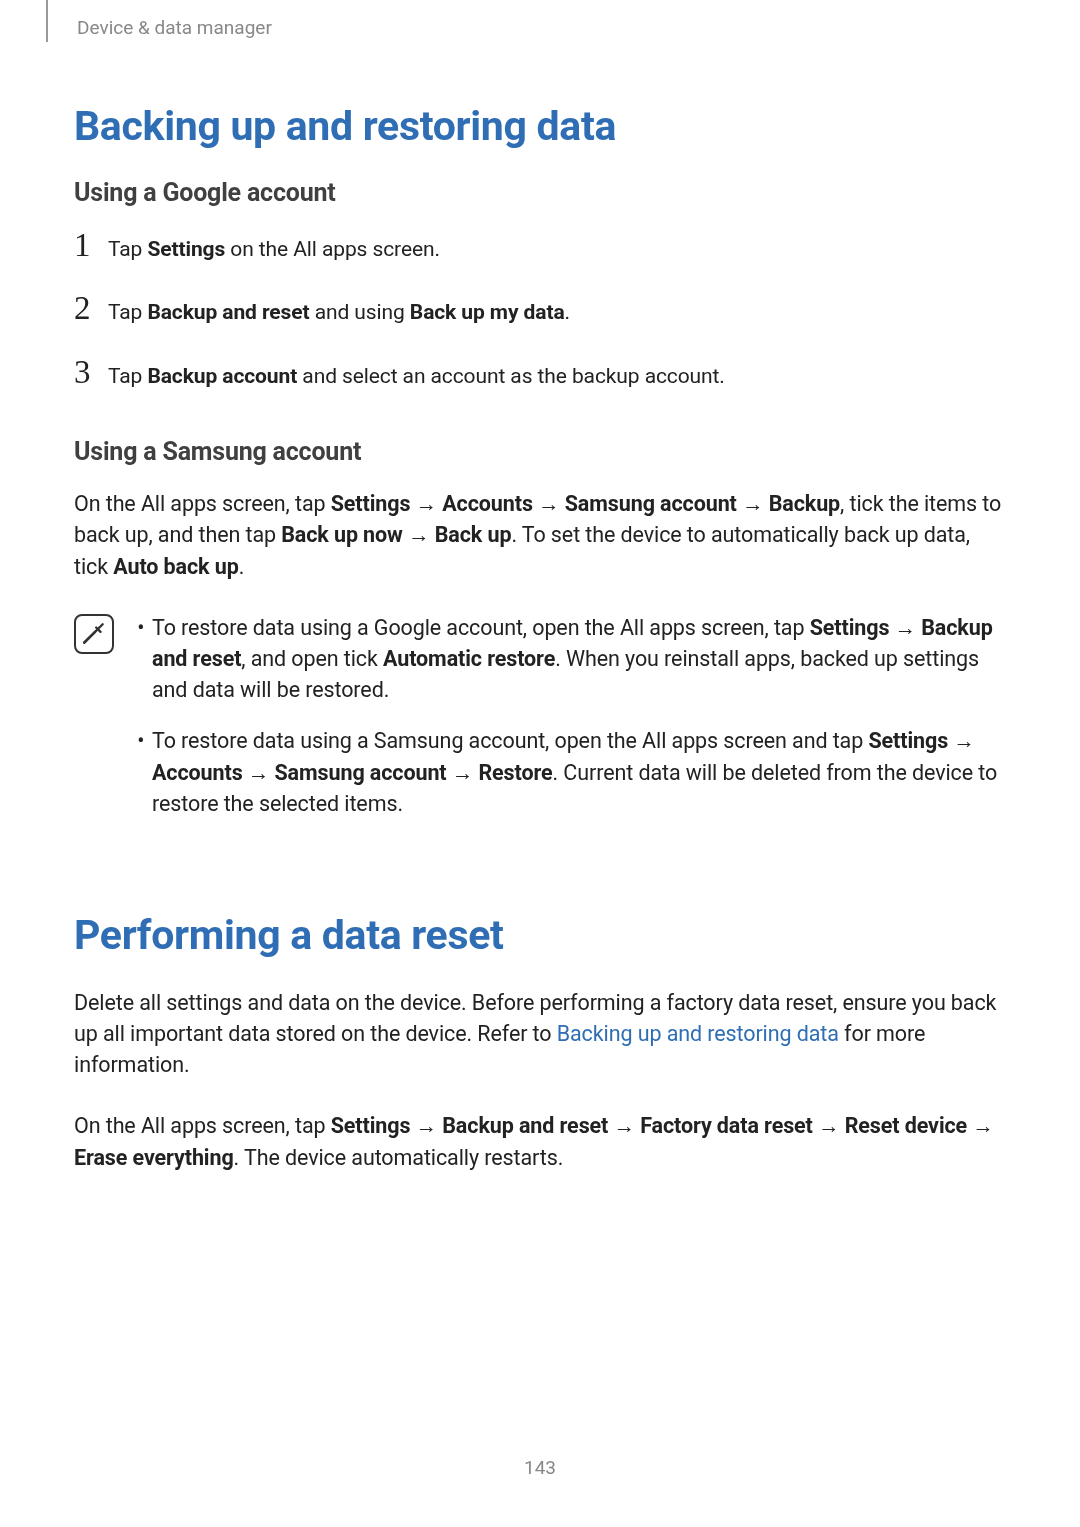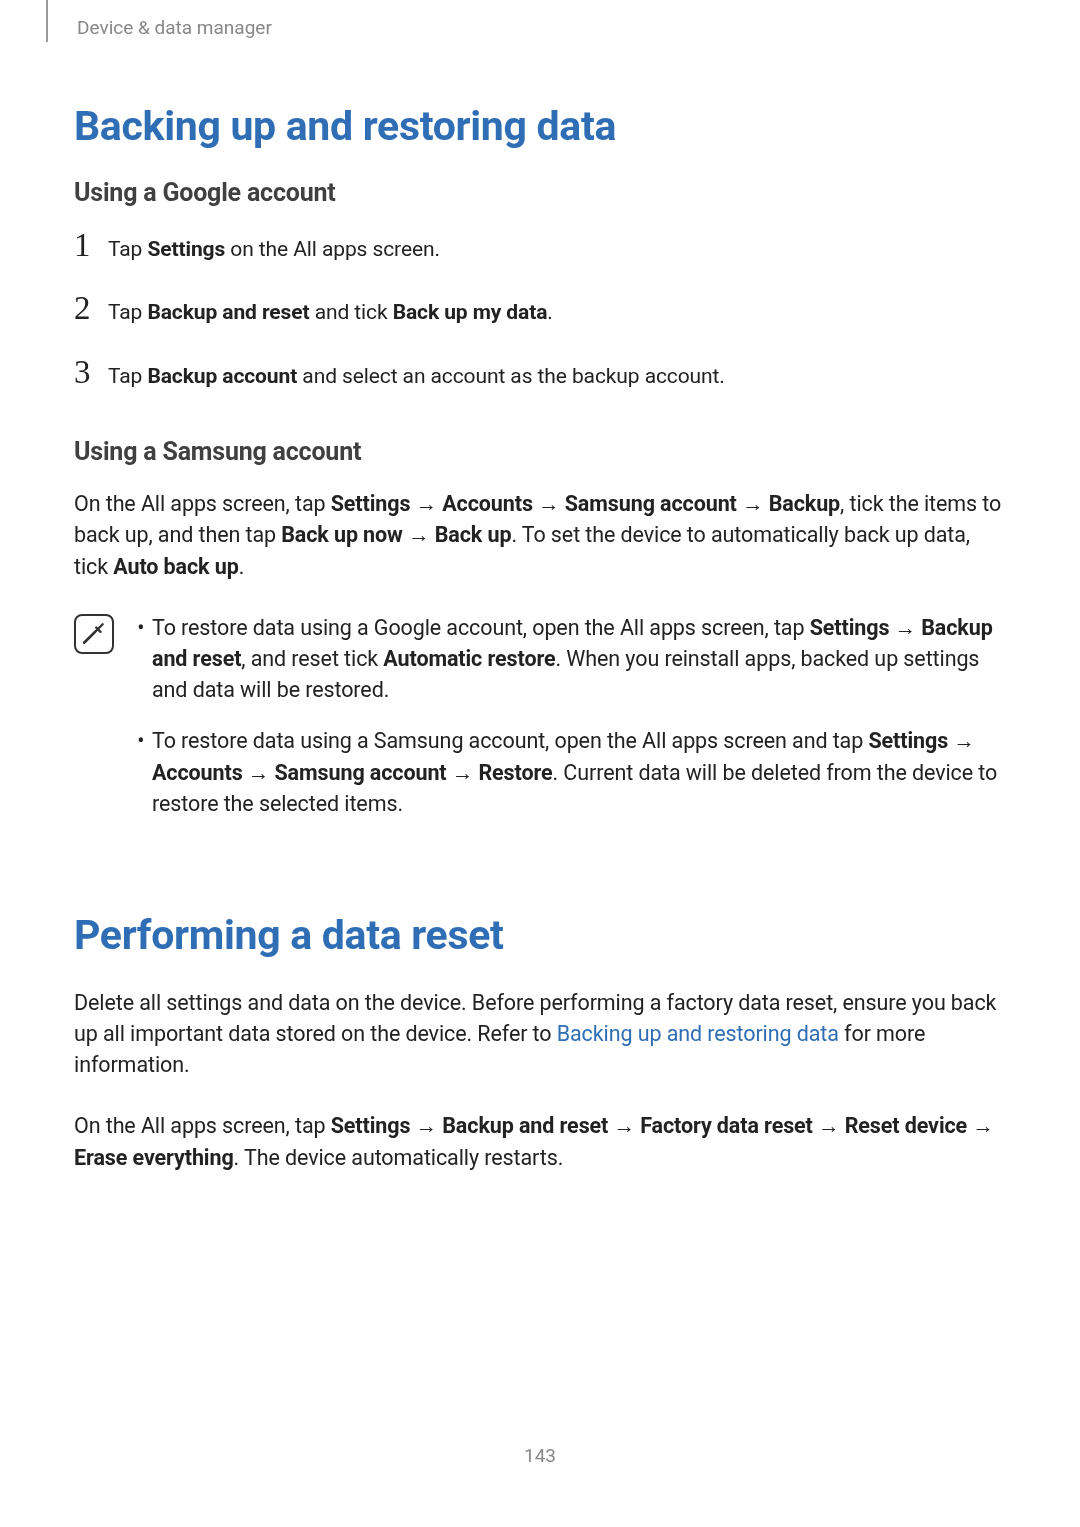--- a/index.html
+++ b/index.html
@@ -137,21 +137,21 @@
       color: #222;
       font-size: 21.5px;
       line-height: 1.45;
       letter-spacing: -0.1px;
     }
     .link {
       color: #2f6eb5;
     }
     .page-num {
       position: absolute;
-      bottom: 60px;
+      bottom: 48px;
       left: 0;
       width: 100%;
       text-align: center;
       color: #888;
       font-size: 19px;
     }
   </style>
 </head>
 <body>
 
@@ -169,21 +169,21 @@
   <div class="step">
     <div class="step-num">1</div>
     <div class="step-text">
       <span>Tap </span><span class="b">Settings</span><span> on the All apps screen.</span>
     </div>
   </div>
 
   <div class="step">
     <div class="step-num">2</div>
     <div class="step-text">
-      <span>Tap </span><span class="b">Backup and reset</span><span> and tick </span><span class="b">Back up my data</span><span>.</span>
+      <span>Tap </span><span class="b">Backup and reset</span><span> and using </span><span class="b">Back up my data</span><span>.</span>
     </div>
   </div>
 
   <div class="step">
     <div class="step-num">3</div>
     <div class="step-text">
       <span>Tap </span><span class="b">Backup account</span><span> and select an account as the backup account.</span>
     </div>
   </div>
 
@@ -200,21 +200,21 @@
           <path d="M3 20 L20 3"></path>
           <path d="M3 20 L9 14 M5 18 L11 12 M7 16 L13 10"></path>
           <path d="M14 6 L18 10"></path>
         </svg>
       </div>
     </div>
     <div class="note-list">
       <div class="bullet-row">
         <div class="bullet-dot">•</div>
         <div class="bullet-text">
-          <span>To restore data using a Google account, open the All apps screen, tap </span><span class="b">Settings</span><span class="arrow"> → </span><span class="b">Backup and reset</span><span>, and reset tick </span><span class="b">Automatic restore</span><span>. When you reinstall apps, backed up settings and data will be restored.</span>
+          <span>To restore data using a Google account, open the All apps screen, tap </span><span class="b">Settings</span><span class="arrow"> → </span><span class="b">Backup and reset</span><span>, and open tick </span><span class="b">Automatic restore</span><span>. When you reinstall apps, backed up settings and data will be restored.</span>
         </div>
       </div>
       <div class="bullet-row">
         <div class="bullet-dot">•</div>
         <div class="bullet-text">
           <span>To restore data using a Samsung account, open the All apps screen and tap </span><span class="b">Settings</span><span class="arrow"> → </span><span class="b">Accounts</span><span class="arrow"> → </span><span class="b">Samsung account</span><span class="arrow"> → </span><span class="b">Restore</span><span>. Current data will be deleted from the device to restore the selected items.</span>
         </div>
       </div>
     </div>
   </div>

